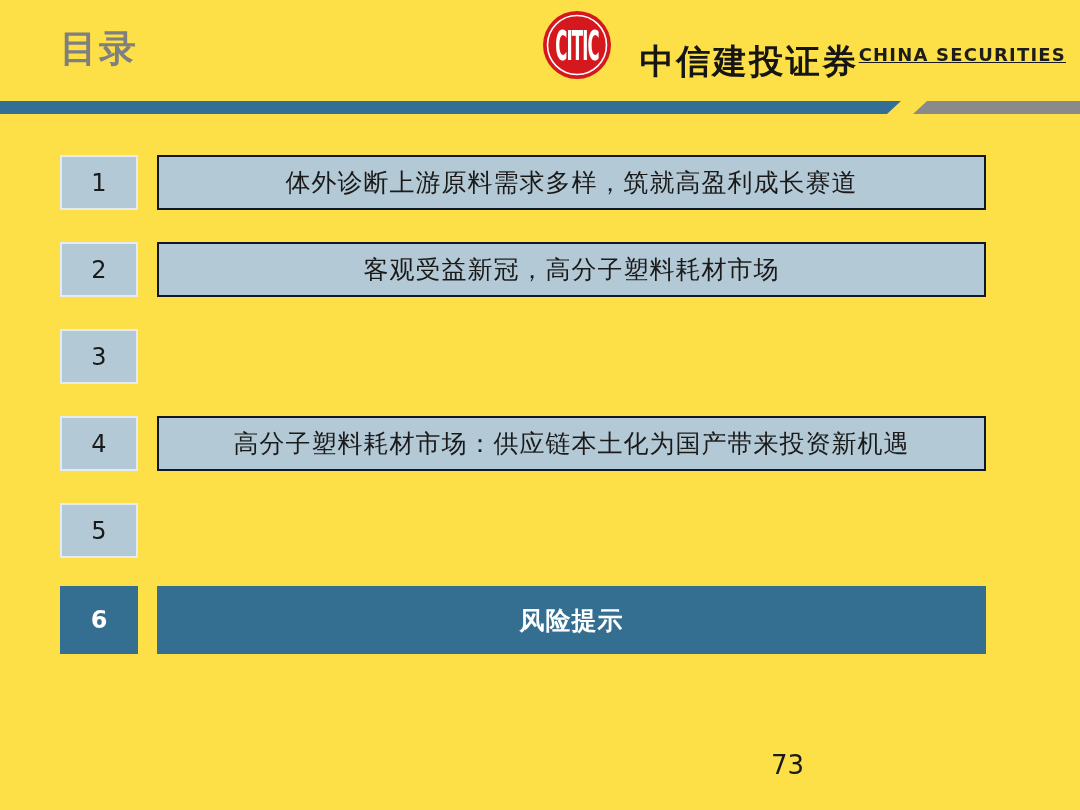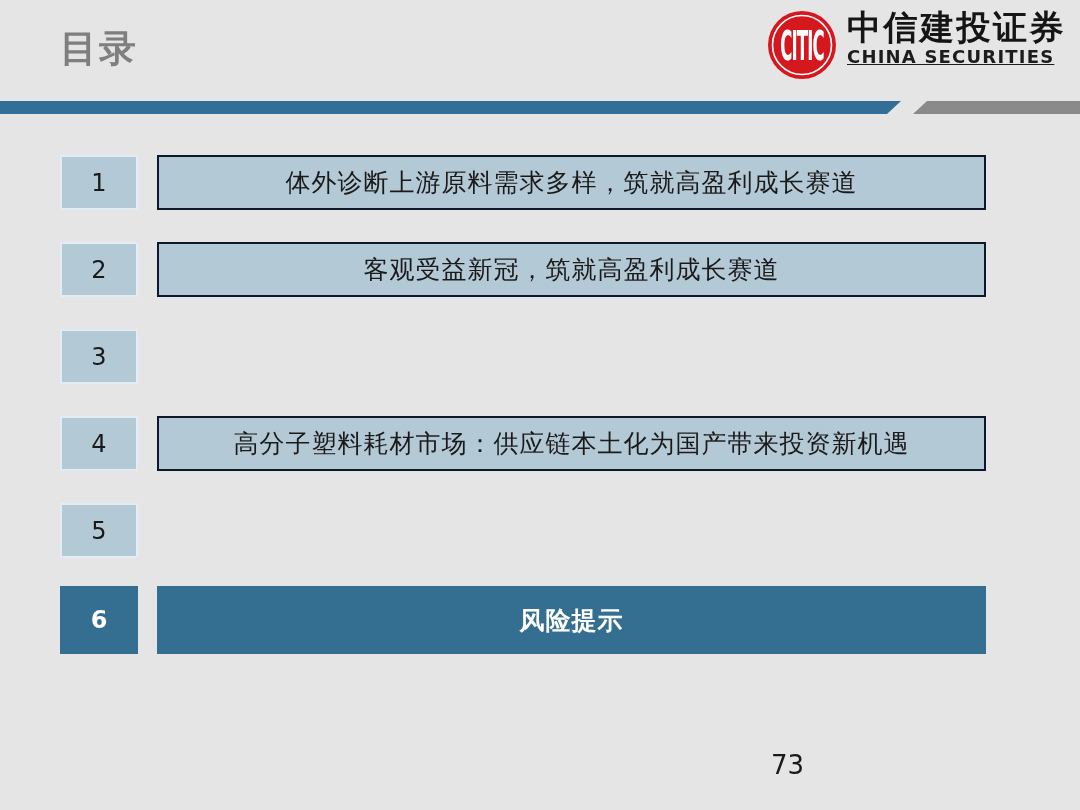--- a/index.html
+++ b/index.html
@@ -1,29 +1,29 @@
 <!DOCTYPE html>
 <html><head>
 <meta charset="utf-8">
 <style>
   html,body{margin:0;padding:0;background:#ffffff;}
   .slide{
-    position:relative;width:1080px;height:810px;background:#e5e5e5;overflow:hidden;
+    position:relative;width:1080px;height:810px;background:#fde047;overflow:hidden;
     font-family:"DejaVu Sans","Liberation Sans",sans-serif;
   }
   
   .page-title{
     position:absolute;left:60px;top:24px;
     font-size:37px;font-weight:bold;color:#7f7f7f;letter-spacing:2px;
   }
   .logo{
     position:absolute;right:14px;top:10px;
-    display:flex;align-items:flex-start;gap:10px;
+    display:flex;align-items:flex-end;gap:28px;
   }
-  .logo-text{display:flex;flex-direction:column;align-items:flex-start;line-height:1.05;}
+  .logo-text{display:flex;flex-direction:row;align-items:flex-start;line-height:1.05;}
   .logo-cn{font-size:34px;font-weight:bold;color:#151515;letter-spacing:2.5px;}
   .logo-en{font-size:18px;font-weight:bold;color:#1c1c1c;letter-spacing:1.2px;margin-top:2px;text-decoration:underline;}
   svg text{font-family:"DejaVu Sans","Liberation Sans",sans-serif;}
   
   .divider-teal{
     position:absolute;left:0;top:101px;width:901px;height:13px;background:#336e96;
     clip-path:polygon(0 0,100% 0,calc(100% - 14px) 100%,0 100%);
   }
   .divider-gray{
     position:absolute;left:913px;top:101px;width:167px;height:13px;background:#8a8a8a;
@@ -82,21 +82,21 @@
   <div class="divider-teal"></div>
   <div class="divider-gray"></div>
 
   <div class="toc-row row-1">
     <div class="toc-num">1</div>
     <div class="toc-bar">体外诊断上游原料需求多样，筑就高盈利成长赛道</div>
   </div>
 
   <div class="toc-row row-2">
     <div class="toc-num">2</div>
-    <div class="toc-bar">客观受益新冠，筑就高盈利成长赛道</div>
+    <div class="toc-bar">客观受益新冠，高分子塑料耗材市场</div>
   </div>
 
   <div class="toc-row row-3">
     <div class="toc-num">3</div>
   </div>
 
   <div class="toc-row row-4">
     <div class="toc-num">4</div>
     <div class="toc-bar">高分子塑料耗材市场：供应链本土化为国产带来投资新机遇</div>
   </div>

